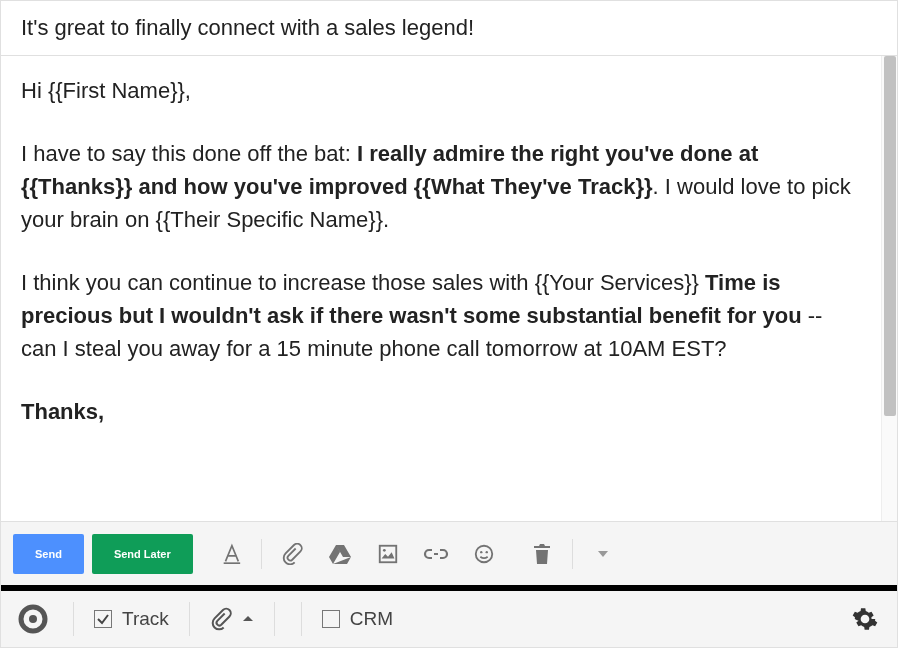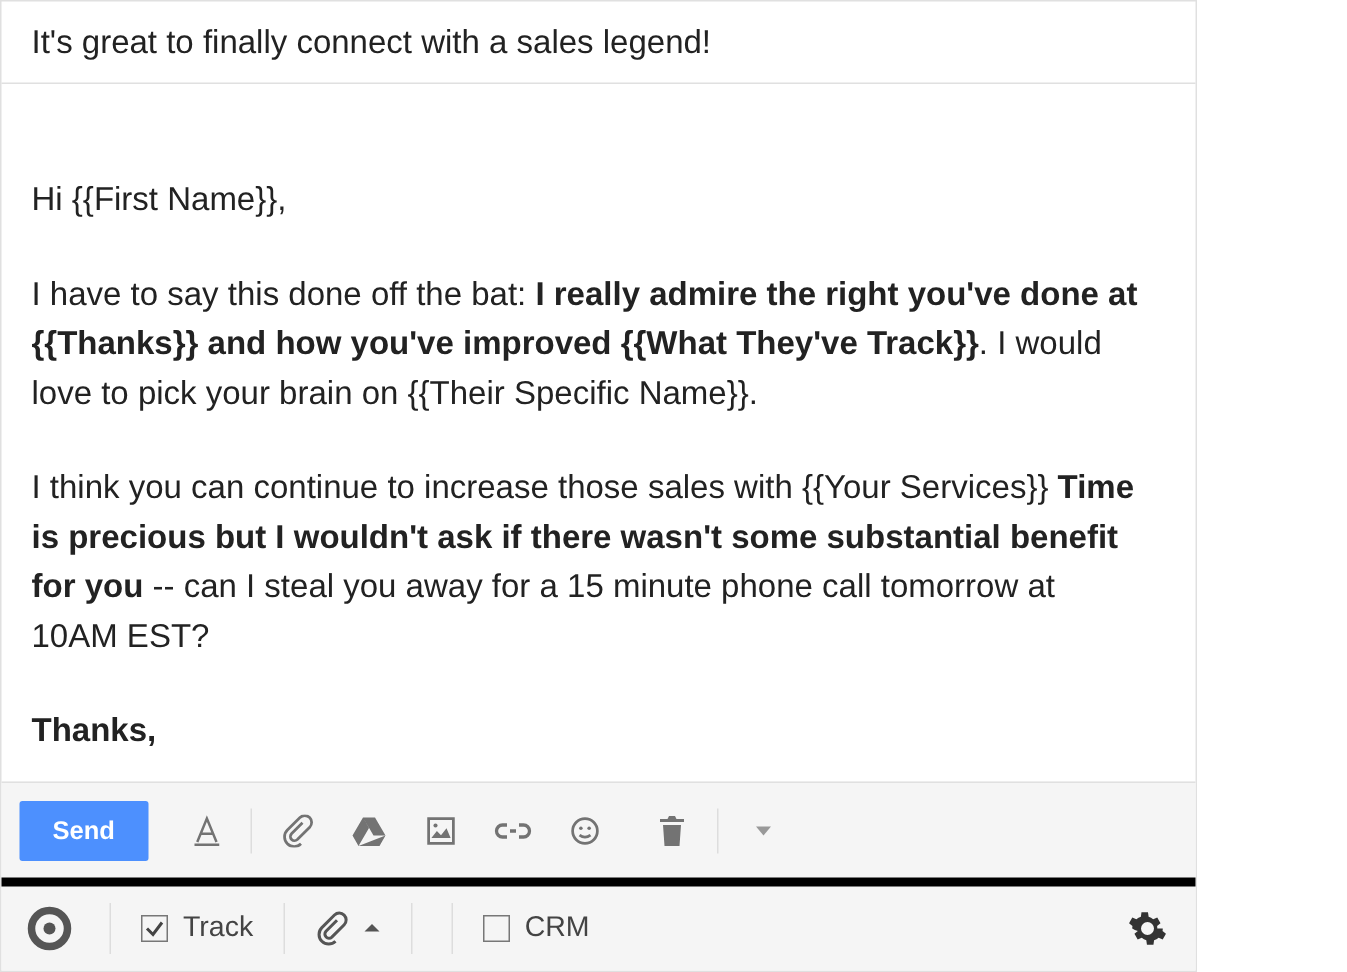--- a/index.html
+++ b/index.html
@@ -4,38 +4,37 @@
   <style>
     * { box-sizing: border-box; margin: 0; padding: 0; }
     body {
       font-family: Arial, Helvetica, sans-serif;
       background: #fff;
       width: 898px;
       height: 648px;
       overflow: hidden;
     }
     .compose-window {
-      width: 798px;
+      width: 898px;
       height: 648px;
       display: flex;
       flex-direction: column;
       border: 1px solid #e0e0e0;
     }
     .subject-bar {
       padding: 14px 20px;
       border-bottom: 1px solid #e0e0e0;
       font-size: 22px;
       color: #222;
     }
     .body-area {
       flex: 1;
       position: relative;
       overflow: hidden;
       display: flex;
-      align-items: flex-end;
     }
     .body-content {
       flex: 1;
       padding: 18px 20px;
       font-size: 22px;
       line-height: 1.5;
       color: #222;
       overflow: hidden;
     }
     .body-content p { margin-bottom: 30px; }
@@ -63,21 +62,21 @@
       display: flex;
       align-items: center;
       padding: 0 12px;
       gap: 8px;
     }
     .btn {
       height: 40px;
       padding: 0 22px;
       border: none;
       color: #fff;
-      font-size: 17px;
+      font-size: 11px;
       font-weight: 700;
       cursor: pointer;
       border-radius: 2px;
     }
     .btn-send { background: #4d90fe; }
     .btn-later { background: #0f9d58; }
     .tb-icon {
       width: 40px;
       height: 40px;
       display: flex;
@@ -152,20 +151,21 @@
         <span>Thanks,</span>
       </p>
     </div>
     <div class="scrollbar-track">
       <div class="scrollbar-thumb"></div>
     </div>
   </div>
 
   <div class="toolbar">
     <button class="btn btn-send"><span>Send</span></button>
+    <button class="btn btn-later"><span>Send Later</span></button>
 
     <div class="tb-icon" style="margin-left:10px;">
       <svg width="22" height="22" viewBox="0 0 24 24">
           <path fill="none" stroke="#737373" stroke-width="1.8" d="M6 20 L13 3 L20 20 M8.5 14 L17.5 14"></path>
           <line x1="4" y1="22" x2="22" y2="22" stroke="#737373" stroke-width="1.8"></line>
         </svg>
     </div>
     <div class="tb-sep"></div>
     <div class="tb-icon">
       <svg width="22" height="22" viewBox="0 0 24 24">

